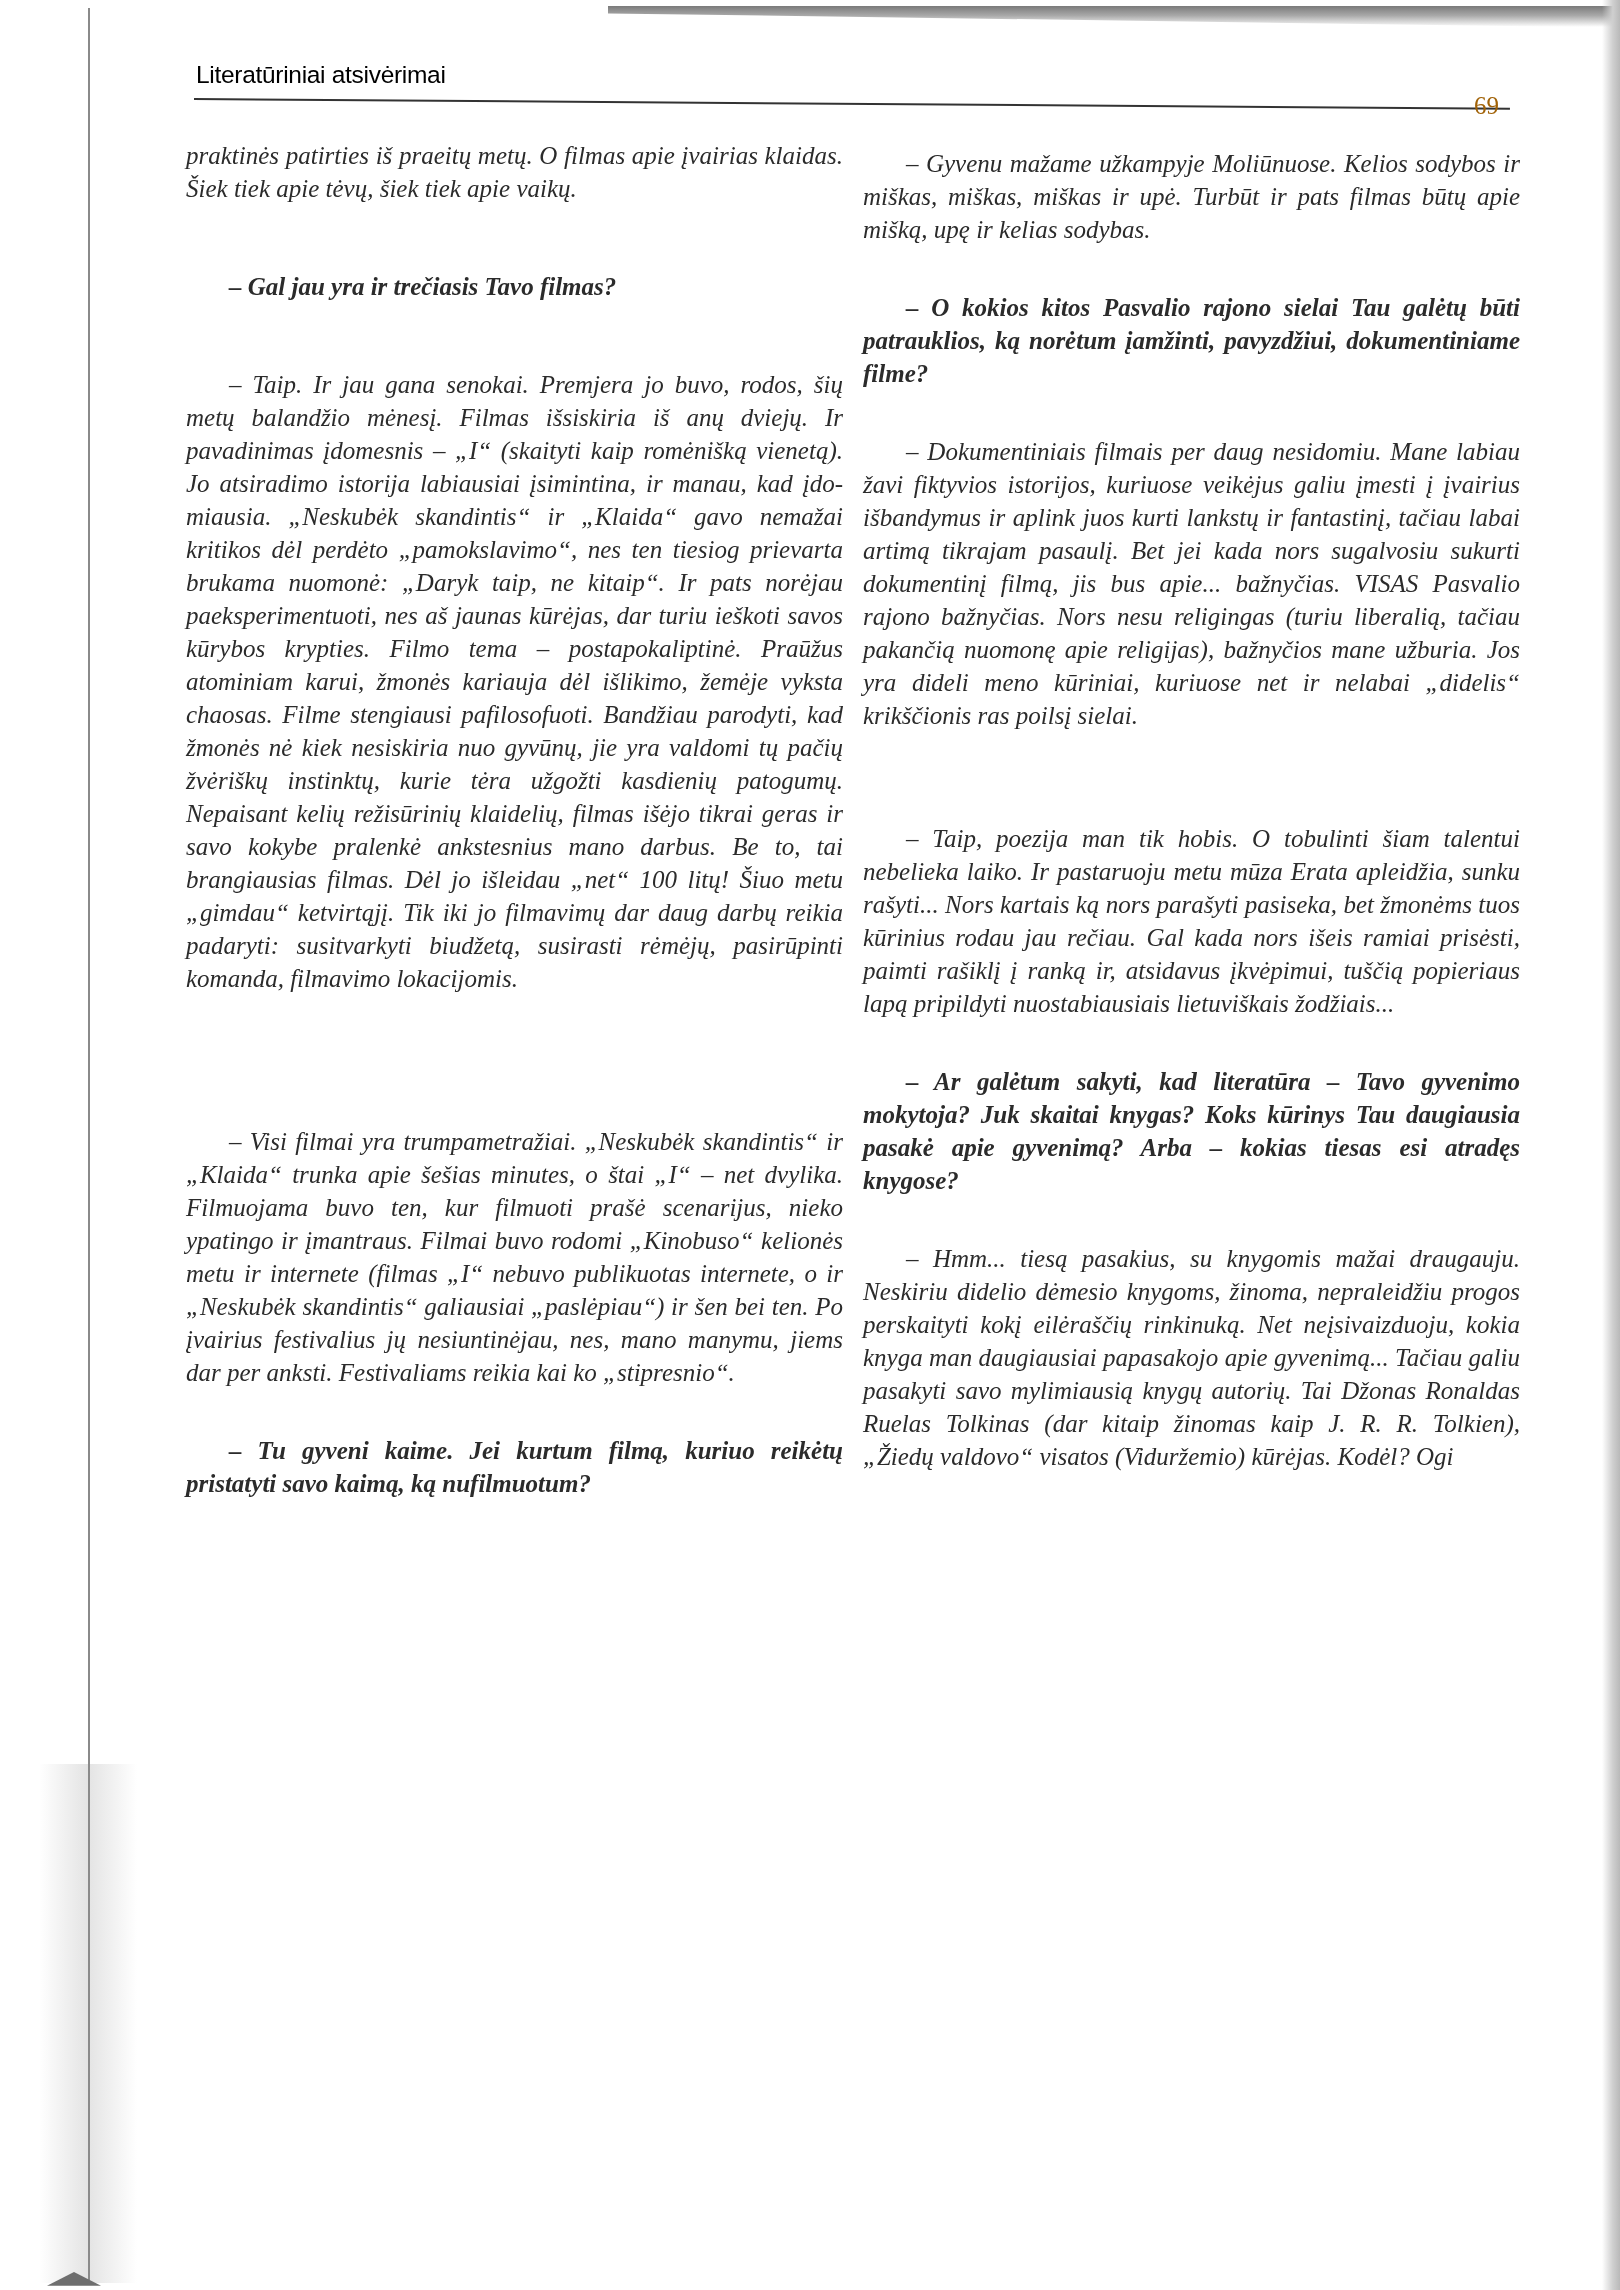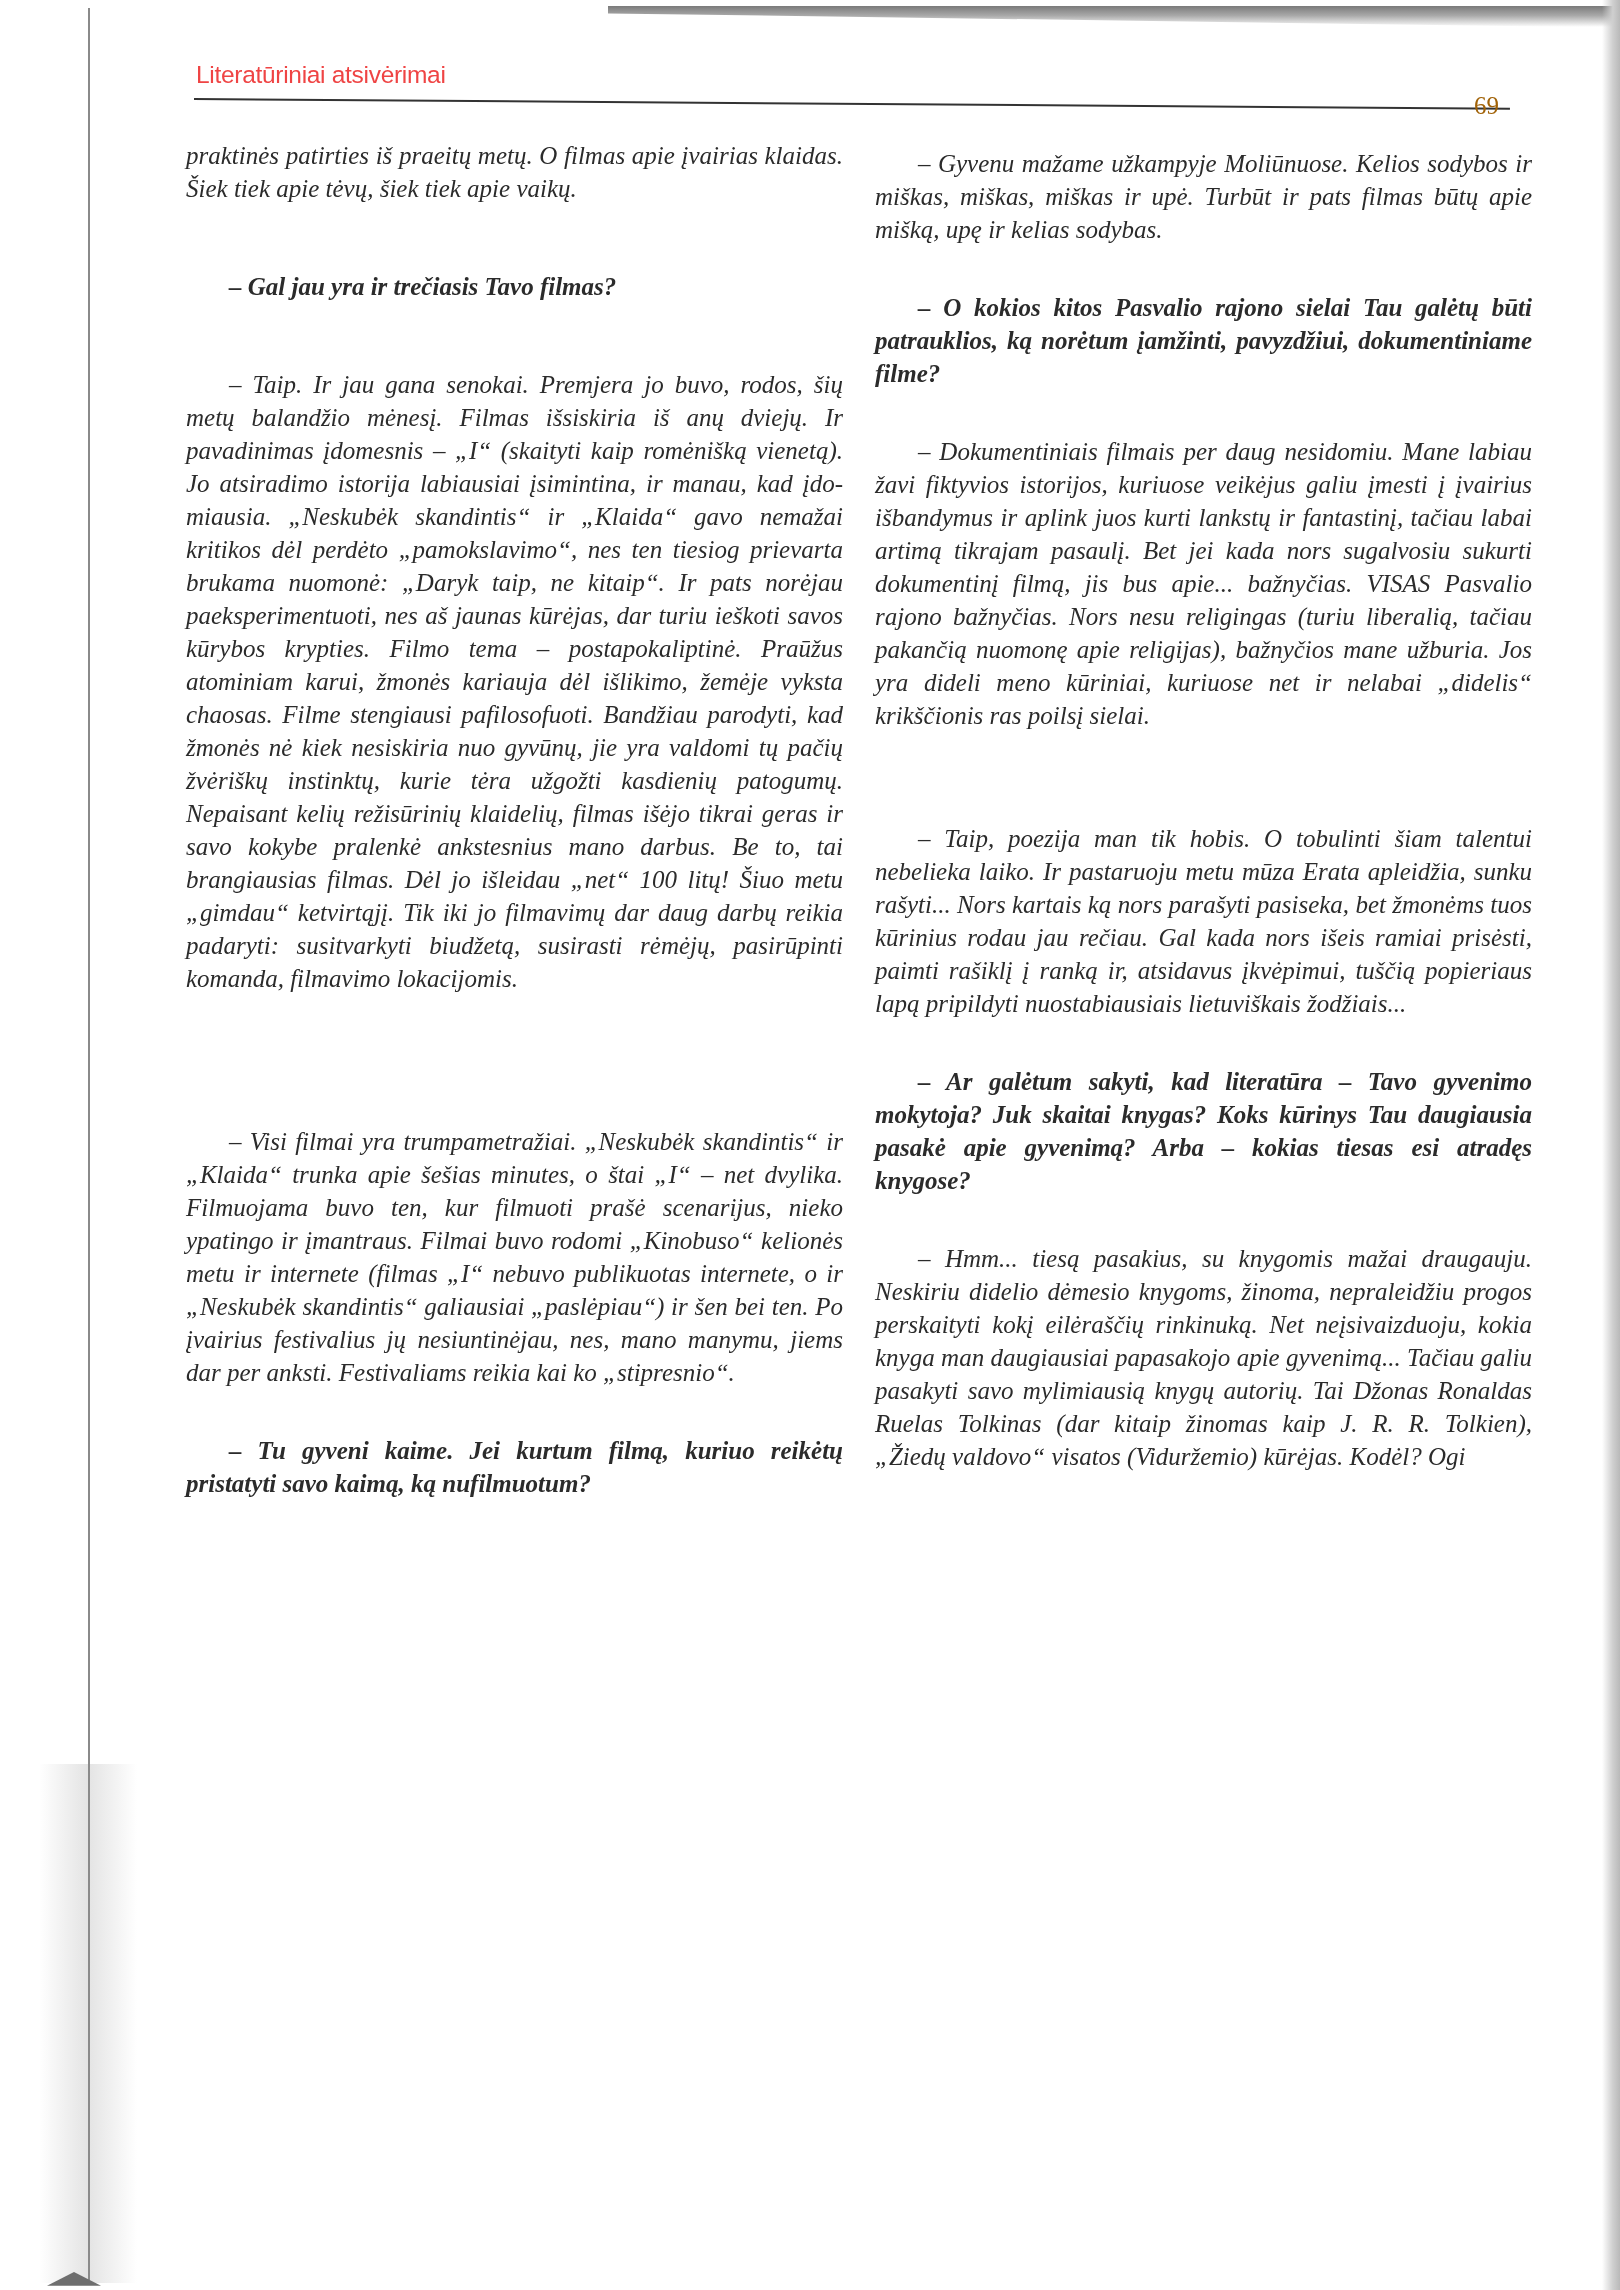--- a/index.html
+++ b/index.html
@@ -25,35 +25,35 @@
   }
   .binding-foot {
     position: absolute; left: 47px; top: 2272px; width: 54px; height: 13.7px;
     background: #6e6e6e;
     clip-path: polygon(50% 0, 100% 100%, 0 100%);
   }
 
   .running-header {
     position: absolute; left: 196px; top: 61px; width: 1313px;
     font-family: "Liberation Sans", "DejaVu Sans", sans-serif;
-    font-size: 24.5px; color: #ef4444; letter-spacing: -0.3px;
+    font-size: 24.5px; color: #000000; letter-spacing: -0.3px;
   }
   .header-rule {
     position: absolute; left: 194px; top: 98px; width: 1316px; height: 2px;
     background: #333; transform: rotate(0.42deg); transform-origin: left center;
   }
   .page-number {
     position: absolute; left: 1474px; top: 92px;
     font-family: "Liberation Serif", "DejaVu Serif", serif;
     font-size: 25px; color: #a16207;
   }
 
   .column { position: absolute; top: 139px; width: 657px; font-size: 25px; line-height: 33px; }
   .col-left { left: 186px; }
-  .col-right { left: 863px; top: 147px; margin-left: 12px; }
+  .col-right { left: 863px; top: 147px; }
 
   .para { text-align: justify; hyphens: manual; font-style: italic; }
   .para.indent { text-indent: 43px; }
   .question { font-style: italic; font-weight: bold; text-align: justify; text-indent: 43px; }
   .question.no-indent { text-indent: 0; }
   .gap-lg { height: 65px; }
   .gap-md { height: 45px; }
 </style>
 </head>
 <body>

